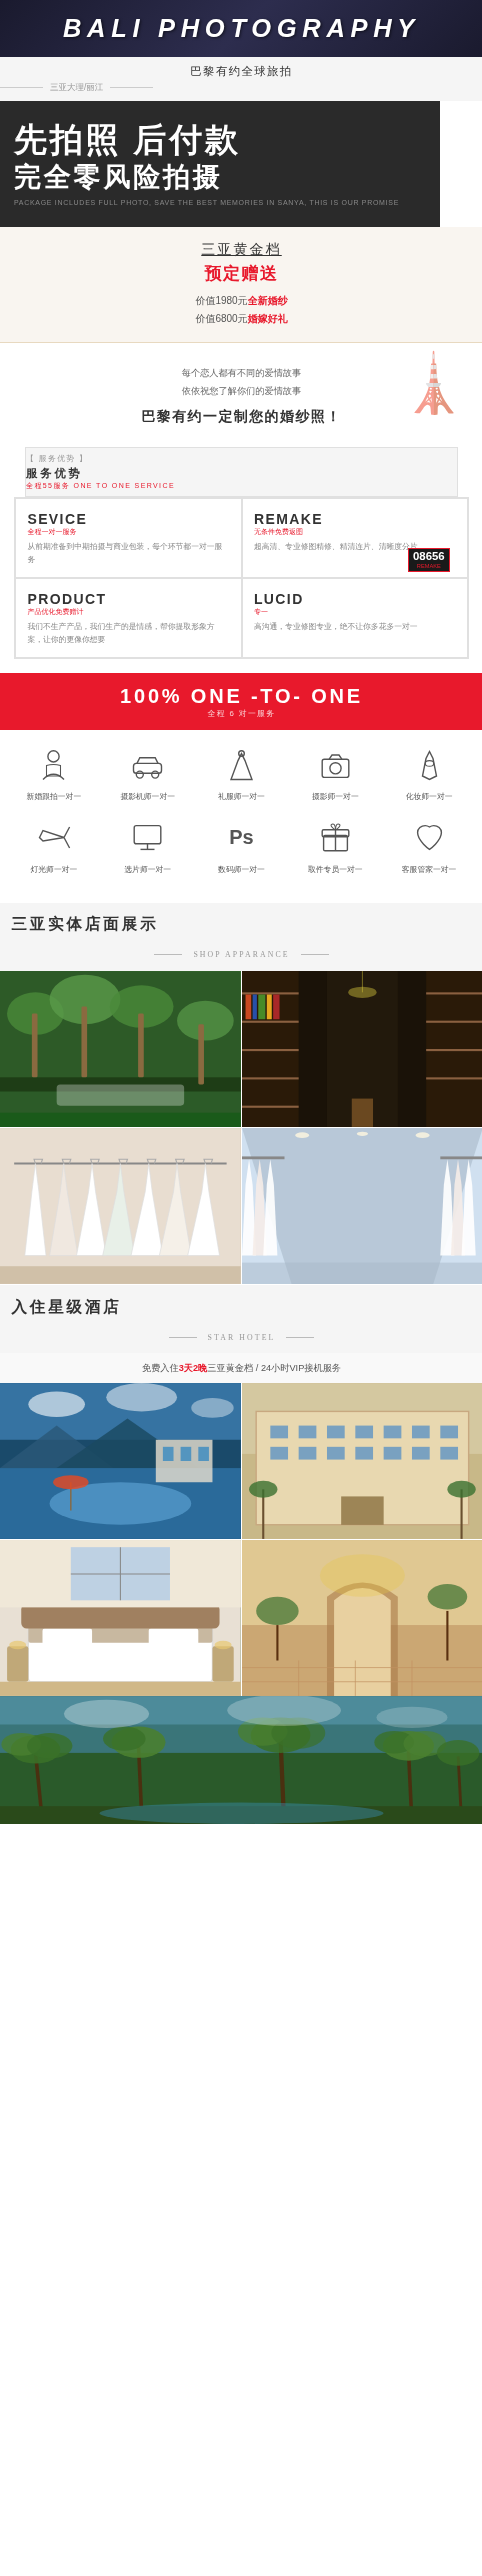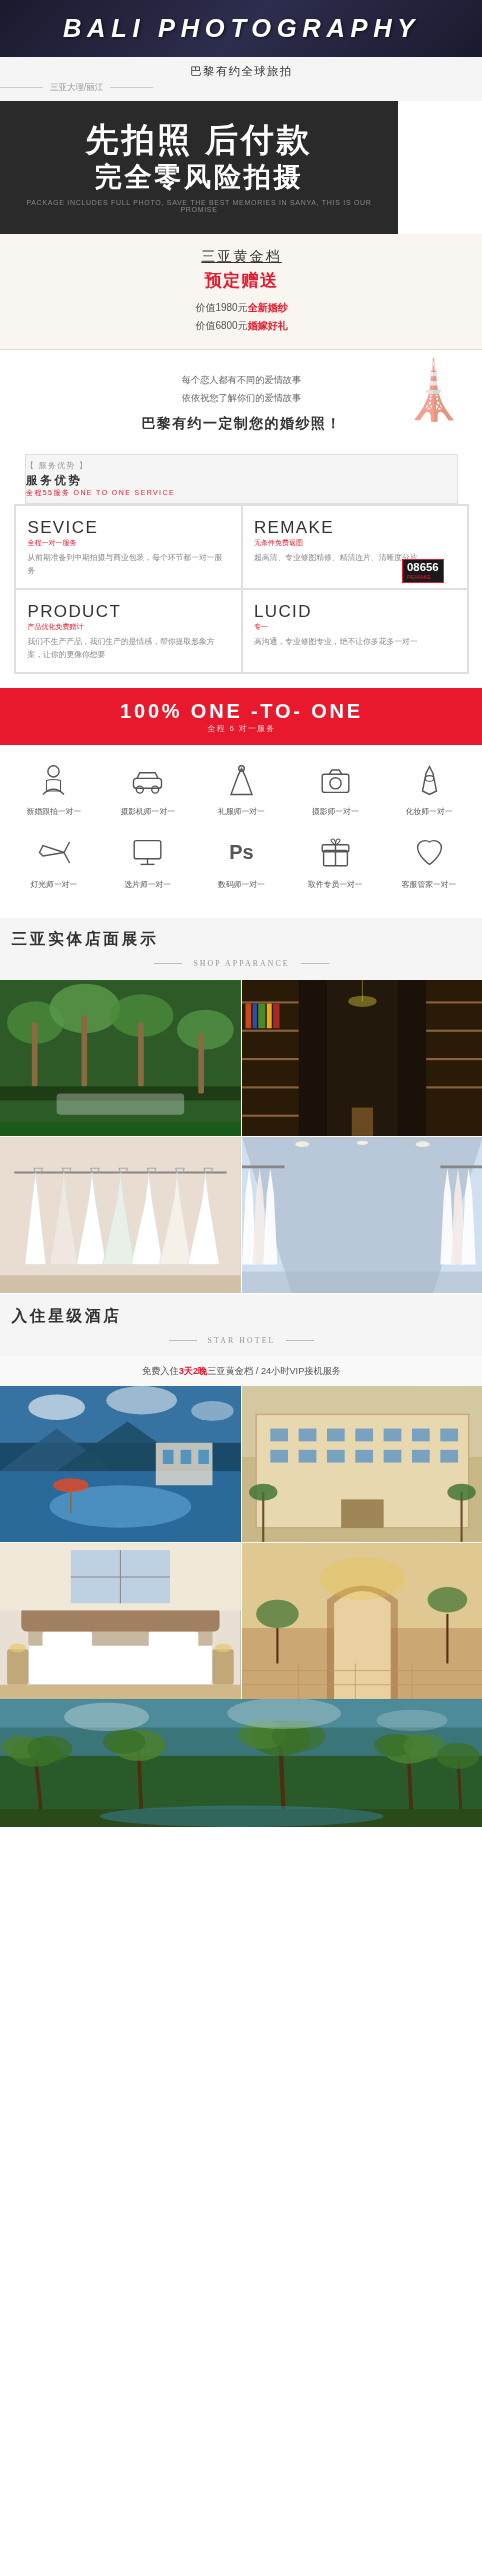--- a/index.html
+++ b/index.html
@@ -52,24 +52,24 @@
       color: #999;
     }
     .divider-line {
       width: 43px;
       height: 0.7px;
       background: #ccc;
     }
 
     
     .promo-banner {
-      width: 398px;
+      width: 440px;
       background: #2a2a2a;
       padding: 21px 14px;
-      text-align: center;
+      text-align: left;
       position: relative;
     }
     .promo-line1 {
       font-size: 33px;
       font-weight: 900;
       color: #fff;
       letter-spacing: 2.8px;
       line-height: 1.1;
     }
     .promo-line2 {
@@ -175,22 +175,22 @@
       grid-template-columns: 1fr 1fr;
       gap: 0;
       margin: 0 14px;
       border: 0.7px solid #e0e0e0;
     }
     .service-cell {
       padding: 11.4px;
       border: 0.7px solid #e0e0e0;
     }
     .service-cell-title {
-      font-size: 17px;
-      font-weight: 400;
+      font-size: 14px;
+      font-weight: 700;
       color: #333;
       letter-spacing: 1.4px;
       display: block;
     }
     .service-cell-subtitle {
       font-size: 7px;
       color: #e8192c;
       display: block;
       margin-bottom: 4.3px;
     }
@@ -263,21 +263,21 @@
       font-size: 15.6px;
       font-weight: 700;
       color: #333;
       letter-spacing: 2.8px;
     }
     .section-divider {
       display: flex;
       align-items: center;
       justify-content: center;
       gap: 11px;
-      margin-top: 9px;
+      margin-top: 15px;
     }
     .section-divider .line {
       width: 28px;
       height: 0.7px;
       background: #bbb;
     }
 
     
     .photo-grid-2x2 {
       display: grid;
@@ -386,21 +386,21 @@
 <div class="service-grid">
   <div class="service-cell">
     <span class="service-cell-title">SEVICE</span>
     <span class="service-cell-subtitle">全程一对一服务</span>
     <p class="service-cell-desc">从前期准备到中期拍摄与商业包装，每个环节都一对一服务</p>
   </div>
   <div class="service-cell" style="position:relative;">
     <span class="service-cell-title">REMAKE</span>
     <span class="service-cell-subtitle">无条件免费返图</span>
     <p class="service-cell-desc">超高清、专业修图精修、精清连片、清晰度分片</p>
-    <div style="position:absolute; right:23px; bottom:5.7px; background:#1a1a1a; border:0.7px solid #e8192c; padding:2.1px 4.3px; margin-left:31px;">
+    <div style="position:absolute; right:17px; bottom:5.7px; background:#1a1a1a; border:0.7px solid #e8192c; padding:2.1px 4.3px; text-align:center;margin-left:31px;">
       <div style="font-size:11.4px; font-weight:900; color:#fff; line-height:1;">08656</div>
       <div style="font-size:5.7px; color:#e8192c;">REMAKE</div>
     </div>
   </div>
   <div class="service-cell">
     <span class="service-cell-title">PRODUCT</span>
     <span class="service-cell-subtitle">产品优化免费赠计</span>
     <p class="service-cell-desc">我们不生产产品，我们生产的是情感，帮你提取形象方案，让你的更像你想要</p>
   </div>
   <div class="service-cell">

